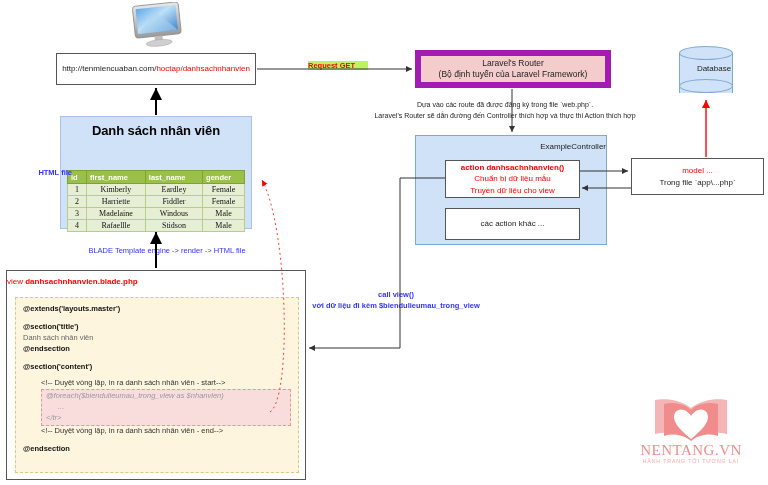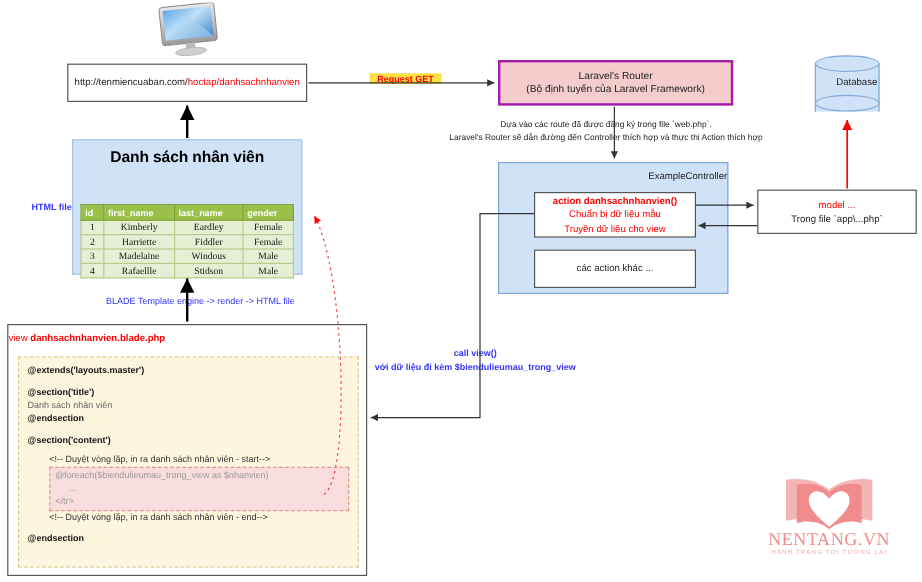--- a/index.html
+++ b/index.html
@@ -15,21 +15,21 @@
   
   .box{
     position:absolute;box-sizing:border-box;
     border:1px solid #555;
     background:#ffffff;
     display:flex;align-items:center;justify-content:center;
     text-align:center;
     font-size:8px;color:#222;
     line-height:1.35;
   }
-  .box.router{background:#f4cccc;border:2px solid #a21caf;font-size:8.5px;}
+  .box.router{background:#f4cccc;border:6px solid #a21caf;font-size:8.5px;}
   .box.controller{background:#cfe2f7;border:1px solid #7fa8d4;align-items:flex-start;justify-content:center;}
   .box.inner{background:#ffffff;border:1px solid #555;}
   .box.urlbar{background:#ffffff;border:1px solid #555;font-size:8px;}
 
   .red{color:#ff0000;}
   .redbold{color:#ff0000;font-weight:bold;}
   .blue{color:#3333ff;}
   .bluebold{color:#3333ff;font-weight:bold;}
 
   
@@ -96,20 +96,21 @@
     padding:6px 7px;
     font-family:"Liberation Sans",sans-serif;
     font-size:7.5px;color:#111;line-height:1.45;
   }
   .codebody .b{font-weight:bold;}
   .codebody .dim{color:#666;}
   .loopblock{
     border:1px dashed #e09a9a;background:#f9dddd;
     padding:1px 4px;margin:0;color:#9a9a9a;
     display:block;
+    font-style:italic;
   }
   .lbl-free{position:absolute;font-size:7.5px;}
 
   
   .logo{position:absolute;left:628px;top:398px;width:126px;height:70px;}
   .logo .txt{
     position:absolute;left:0;top:44px;width:126px;text-align:center;
     color:#f08c8c;font-size:15px;letter-spacing:0.5px;
     font-family:"Liberation Serif",serif;
   }
@@ -148,21 +149,21 @@
       </g>
     </svg>
   </div>
 
   <div class="box urlbar" style="left:56px;top:53px;width:200px;height:32px;">
     <span>
       <span>http://tenmiencuaban.com/</span><span class="red">hoctap/danhsachnhanvien</span>
     </span>
   </div>
 
-  <div class="lbl-free redbold" style="left:308px;top:61px;width:60px;text-align:center;background:#fde047;">Request GET</div>
+  <div class="lbl-free redbold" style="left:308px;top:61px;width:60px;text-align:left;background:#bef264;">Request GET</div>
 
   <div class="box router" style="left:415px;top:50px;width:196px;height:38px;">
     <span>
       <span>Laravel's Router</span><br>
       <span>(Bộ định tuyến của Laravel Framework)</span>
     </span>
   </div>
 
   <div class="lbl-free" style="left:340px;top:100px;width:330px;text-align:center;color:#222;font-size:7px;line-height:1.5;">
     <span>Dựa vào các route đã được đăng ký trong file `web.php`.</span><br>
@@ -232,21 +233,21 @@
         <tr>
           <td class="idc">4</td>
           <td>Rafaellle</td>
           <td>Stidson</td>
           <td>Male</td>
         </tr>
       </tbody>
     </table>
   </div>
 
-  <div class="lbl-free bluebold" style="left:14px;top:168px;width:58px;text-align:center;">HTML file</div>
+  <div class="lbl-free bluebold" style="left:14px;top:168px;width:58px;text-align:right;">HTML file</div>
 
   <div class="lbl-free bluebold" style="left:306px;top:290px;width:180px;text-align:center;line-height:1.45;">
     <span>call view()</span><br>
     <span>với dữ liệu đi kèm $biendulieumau_trong_view</span>
   </div>
 
   <div class="lbl-free blue" style="left:72px;top:246px;width:190px;text-align:center;background:#fff;">BLADE Template engine -&gt; render -&gt; HTML file</div>
 
   <div class="codepanel">
     <div class="title">

